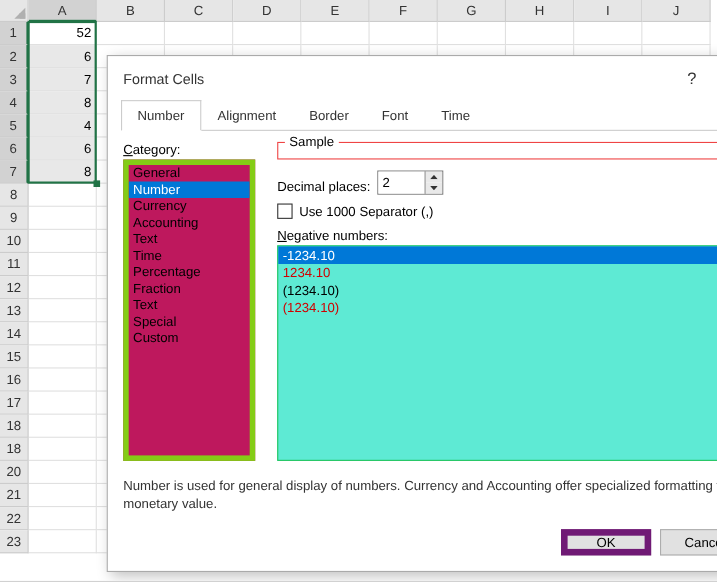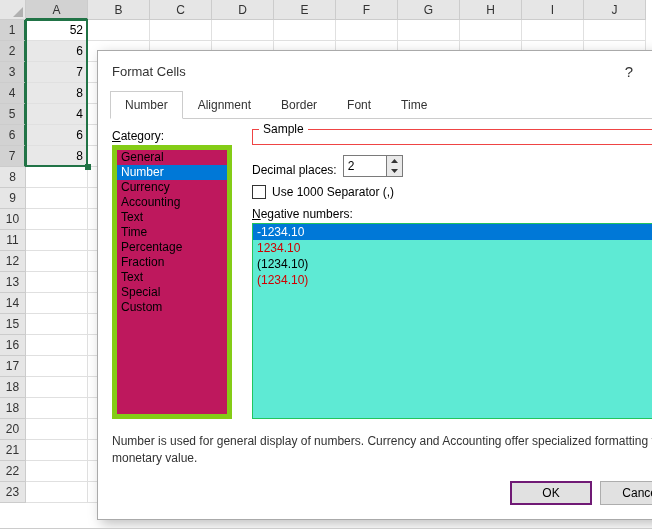--- a/index.html
+++ b/index.html
@@ -63,21 +63,21 @@
   .neglist .ni { padding: 0 4px; height: 16px; line-height: 16px; font-size: 12px; cursor: default; }
   .neglist .ni.sel { background: #0078d7; color: #fff; }
   .neglist .ni.red { color: #d00000; }
   .neglist .sb { width: 17px; background: #f0f0f0; border-left: 1px solid #d0d0d0; display: flex; flex-direction: column; justify-content: space-between; align-items: center; padding: 2px 0;}
   .neglist .sb svg { width: 8px; height: 5px; }
   
   .desc { padding: 4px 14px 0 14px; font-size: 12px; color: #333; line-height: 1.4; }
   
   .btnrow { display: flex; justify-content: flex-end; gap: 8px; padding: 14px; }
   .btn { min-width: 82px; height: 24px; border: 1px solid #adadad; background: #e1e1e1; font-size: 12px; cursor: default; display: flex; align-items: center; justify-content: center; }
-  .btn.def { border: 2px solid #701a75; }
+  .btn.def { border: 6px solid #701a75; }
 </style>
 </head>
 <body>
 
 <div class="app">
 
   <div class="sheet">
     <div class="colhead">
       <div class="corner"></div>
     <div class="ch sel">A</div>

